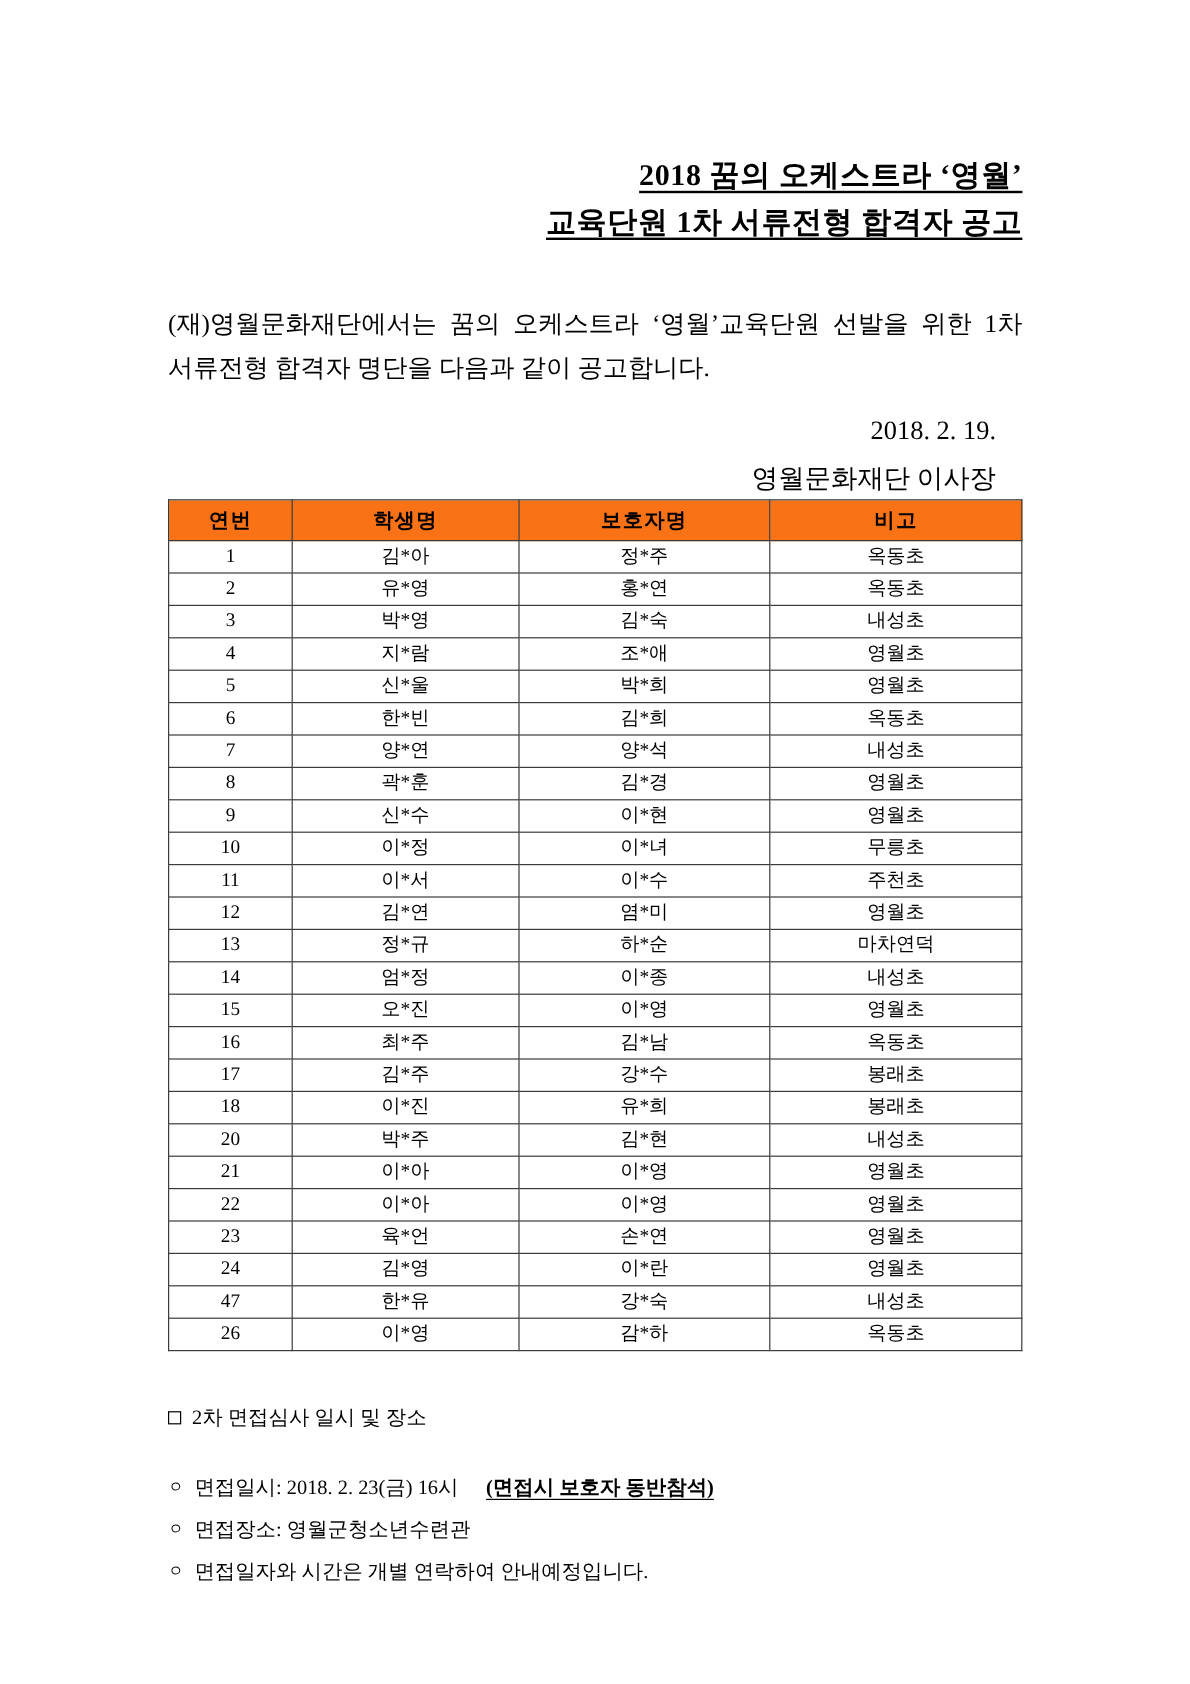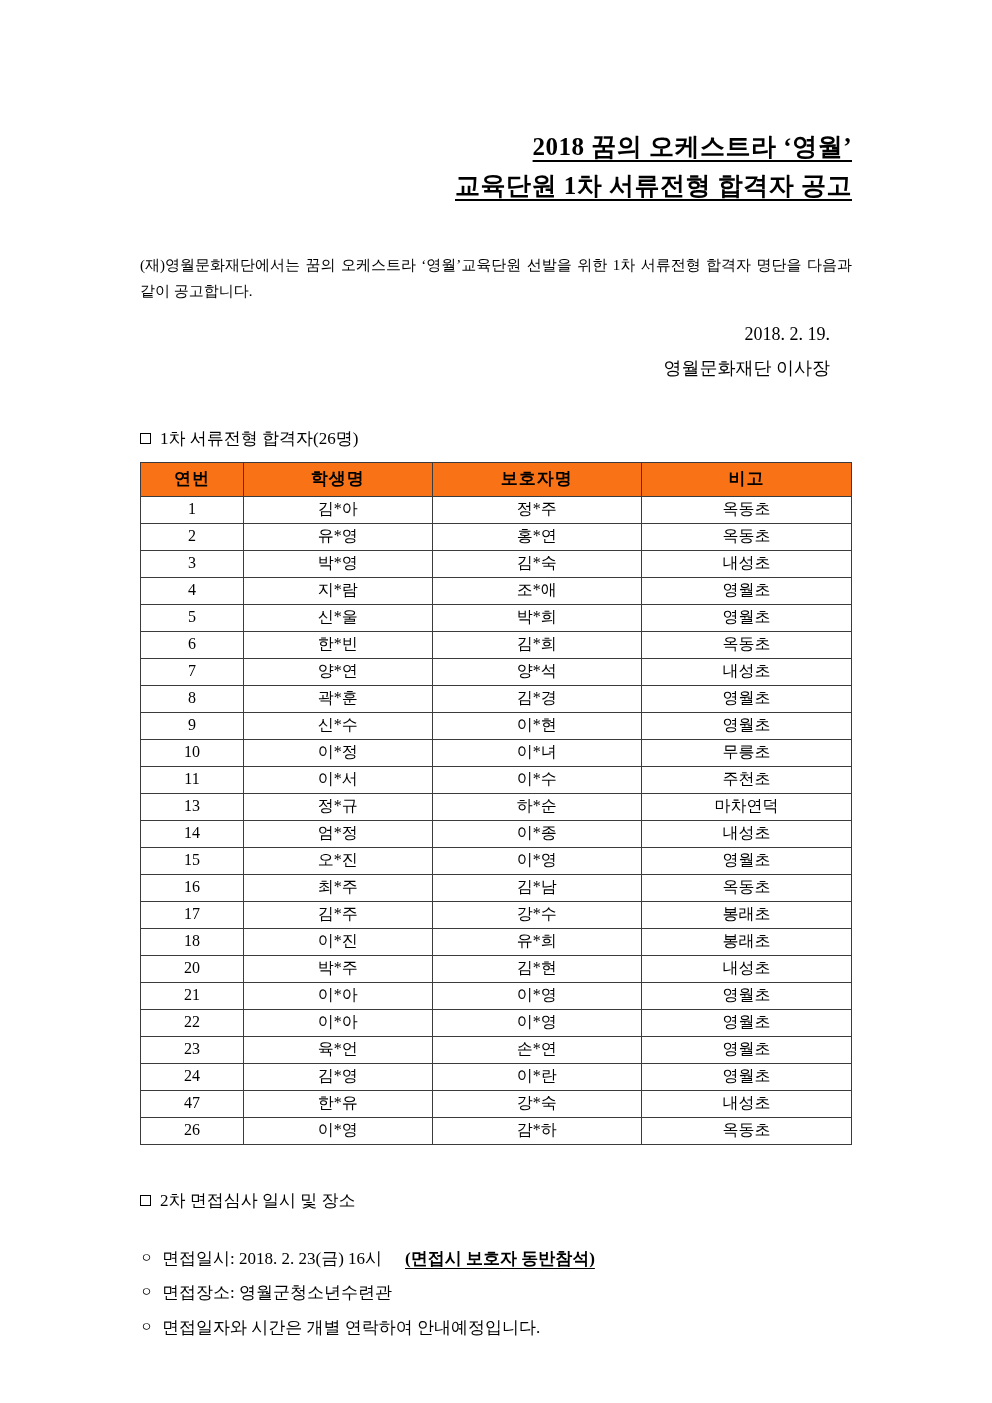--- a/index.html
+++ b/index.html
@@ -26,29 +26,29 @@
   }
   .title-line {
     font-size: 25px;
     font-weight: bold;
     letter-spacing: 0.5px;
     line-height: 1.55;
     text-decoration: underline;
     text-underline-offset: 5px;
   }
   .intro {
-    font-size: 15px;
+    font-size: 21px;
     line-height: 1.75;
     text-align: justify;
     margin: 0 0 4px 0;
     word-break: keep-all;
   }
   .date-line, .issuer-line {
     text-align: right;
-    font-size: 18px;
+    font-size: 22px;
     line-height: 1.6;
     margin-right: 22px;
   }
   .date-line { margin-top: 16px; }
   .issuer-line { margin-top: 5px; }
 
   .section-head {
     font-size: 17px;
     margin-top: 44px;
     margin-bottom: 12px;
@@ -120,24 +120,20 @@
   <div class="title-block">
     <div class="title-line">2018 꿈의 오케스트라 ‘영월’</div>
     <div class="title-line">교육단원 1차 서류전형 합격자 공고</div>
   </div>
 
   <p class="intro">(재)영월문화재단에서는 꿈의 오케스트라 ‘영월’교육단원 선발을 위한 1차 서류전형 합격자 명단을 다음과 같이 공고합니다.</p>
 
   <div class="date-line">2018. 2. 19.</div>
   <div class="issuer-line">영월문화재단 이사장</div>
 
-  <div class="section-head">
-    <span class="box-marker"></span>
-    <span>1차 서류전형 합격자(26명)</span>
-  </div>
 
   <table class="roster">
     <colgroup>
       <col class="c-no">
         <col class="c-student">
         <col class="c-guardian">
         <col class="c-note">
     </colgroup>
     <thead>
       <tr>
@@ -208,20 +204,26 @@
           <td>이*녀</td>
           <td>무릉초</td>
         </tr>
         <tr>
           <td>11</td>
           <td>이*서</td>
           <td>이*수</td>
           <td>주천초</td>
         </tr>
         <tr>
+          <td>12</td>
+          <td>김*연</td>
+          <td>염*미</td>
+          <td>영월초</td>
+        </tr>
+        <tr>
           <td>13</td>
           <td>정*규</td>
           <td>하*순</td>
           <td>마차연덕</td>
         </tr>
         <tr>
           <td>14</td>
           <td>엄*정</td>
           <td>이*종</td>
           <td>내성초</td>

